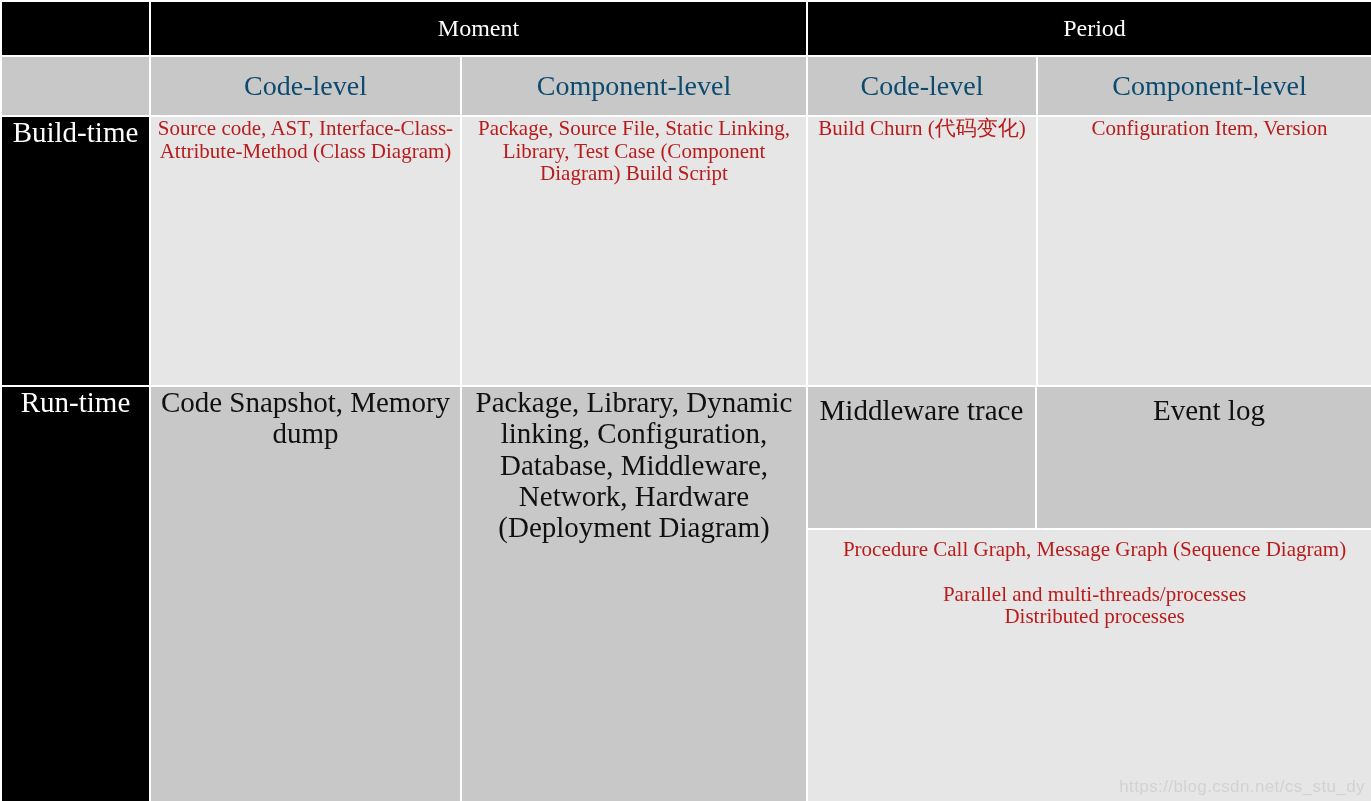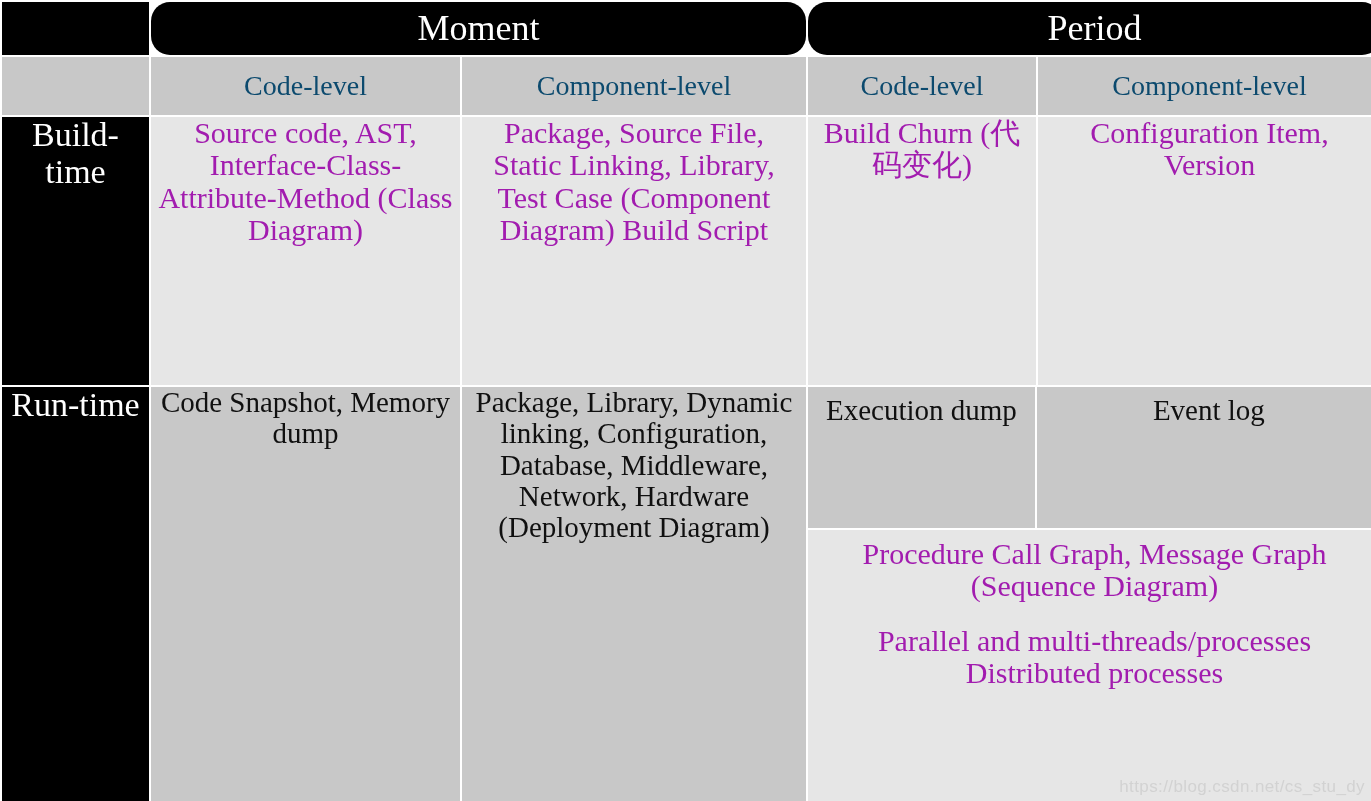--- a/index.html
+++ b/index.html
@@ -32,25 +32,24 @@
     text-align: center;
     font-weight: normal;
     line-height: 1.08;
     overflow: hidden;
   }
   
   .hdr-black {
     background: #000000;
     color: #ffffff;
     font-weight: bold;
-    font-size: 36px;
+    font-size: 24px;
     vertical-align: middle !important;
     text-align: center;
     height: 53px;
-    border-radius: 19px;
   }
   .hdr-corner {
     background: #000000;
     height: 53px;
   }
   
   .hdr-sub {
     background: #c8c8c8;
     color: #0c4a6e;
     font-weight: bold;
@@ -60,31 +59,31 @@
   }
   .hdr-sub-corner {
     background: #c8c8c8;
     height: 58px;
   }
   
   .stub {
     background: #000000;
     color: #ffffff;
     font-weight: bold;
-    font-size: 34px;
+    font-size: 29px;
     text-align: center;
     vertical-align: top !important;
     padding-top: 8px;
     line-height: 1.12;
   }
   
   .cell-light {
     background: #e6e6e6;
-    color: #a21caf;
-    font-size: 30px;
+    color: #b91c1c;
+    font-size: 21px;
     padding-top: 8px;
   }
   .cell-dark {
     background: #c8c8c8;
     color: #101010;
     font-size: 29px;
     padding-top: 8px;
   }
   .cell-light.tight, .cell-dark.tight {
     line-height: 1.08;
@@ -161,21 +160,21 @@
 
         <td colspan="2" style="padding:0;background:#ffffff;vertical-align:top;">
           <table class="nested">
             <colgroup>
               <col style="width:226px">
               <col style="width:2px">
               <col style="width:343px">
             </colgroup>
             <tbody>
               <tr>
-                <td class="cell-dark sub-split-top" style="padding:8px 6px 0 6px;">Execution dump</td>
+                <td class="cell-dark sub-split-top" style="padding:8px 6px 0 6px;">Middleware trace</td>
                 <td style="background:#ffffff"></td>
                 <td class="cell-dark sub-split-top" style="padding:8px 6px 0 6px;">Event log</td>
               </tr>
               <tr>
                 <td colspan="3" style="height:2px;background:#ffffff"></td>
               </tr>
               <tr>
                 <td colspan="3" class="cell-light" style="padding:8px 8px 0 8px;height:279px;">
                   <div>Procedure Call Graph, Message Graph (Sequence Diagram)</div>
                   <span class="spacer-line"></span>

